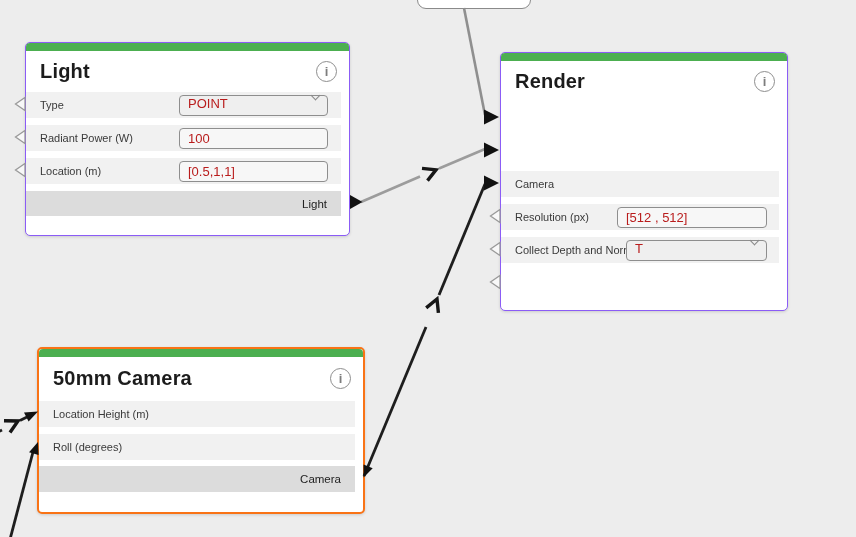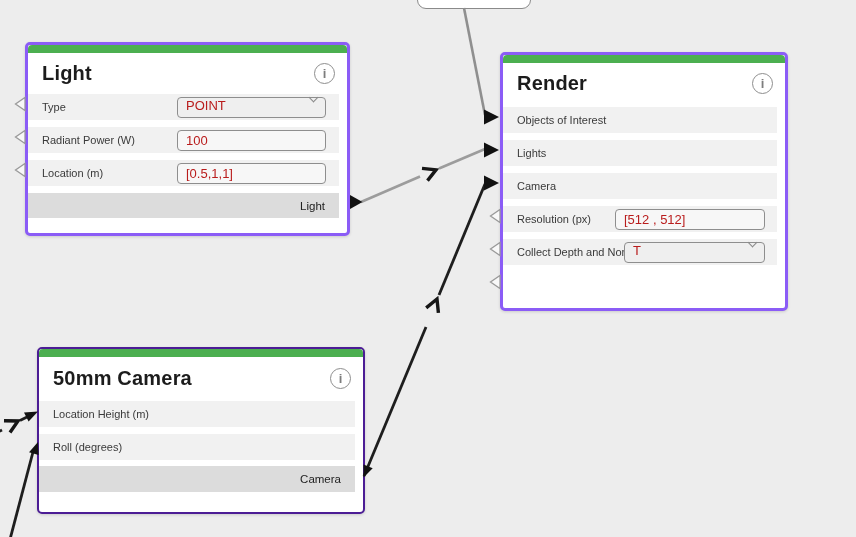--- a/index.html
+++ b/index.html
@@ -9,27 +9,27 @@
   }
   #canvas{
     position:relative;
     width:856px;height:537px;
     overflow:hidden;
     background:#ededed;
   }
   .node{
     position:absolute;
     background:#ffffff;
-    border:3px solid #8b5cf6;
+    border:1px solid #8b5cf6;
     border-radius:5px;
     box-shadow:0 1px 3px rgba(0,0,0,.14);
     box-sizing:border-box;
     z-index:1;
   }
-  .node.selected{border:2px solid #4c1d95;text-align:right;}
+  .node.selected{border:2px solid #f97316;text-align:right;}
   .accent-bar{
     position:absolute;top:0;left:0;right:0;height:8px;
     background:#4caf50;
     border-radius:4px 4px 0 0;
   }
   .titlerow{
     position:absolute;left:0;right:0;top:8px;height:40px;
     display:flex;align-items:center;
     padding:0 12px 0 14px;box-sizing:border-box;
   }
@@ -112,26 +112,20 @@
       <span class="outlbl">Light</span>
     </div>
   </div>
 
   <div class="node" style="left:500px;top:52px;width:288px;height:259px;">
     <div class="accent-bar"></div>
     <div class="titlerow">
       <span class="title">Render</span>
       <span class="info">i</span>
     </div>
-    <div class="row" style="top:52px">
-      <span class="lbl">Objects of Interest</span>
-    </div>
-    <div class="row" style="top:85px">
-      <span class="lbl">Lights</span>
-    </div>
     <div class="row" style="top:118px">
       <span class="lbl">Camera</span>
     </div>
     <div class="row" style="top:151px">
       <span class="lbl">Resolution (px)</span>
       <input class="ctl w150" style="right: 12px;" value="[512 , 512]">
     </div>
     <div class="row" style="top:184px">
       <span class="lbl">Collect Depth and Normal Mas...</span>
       <div class="ctl select w141" style="right:12px">

